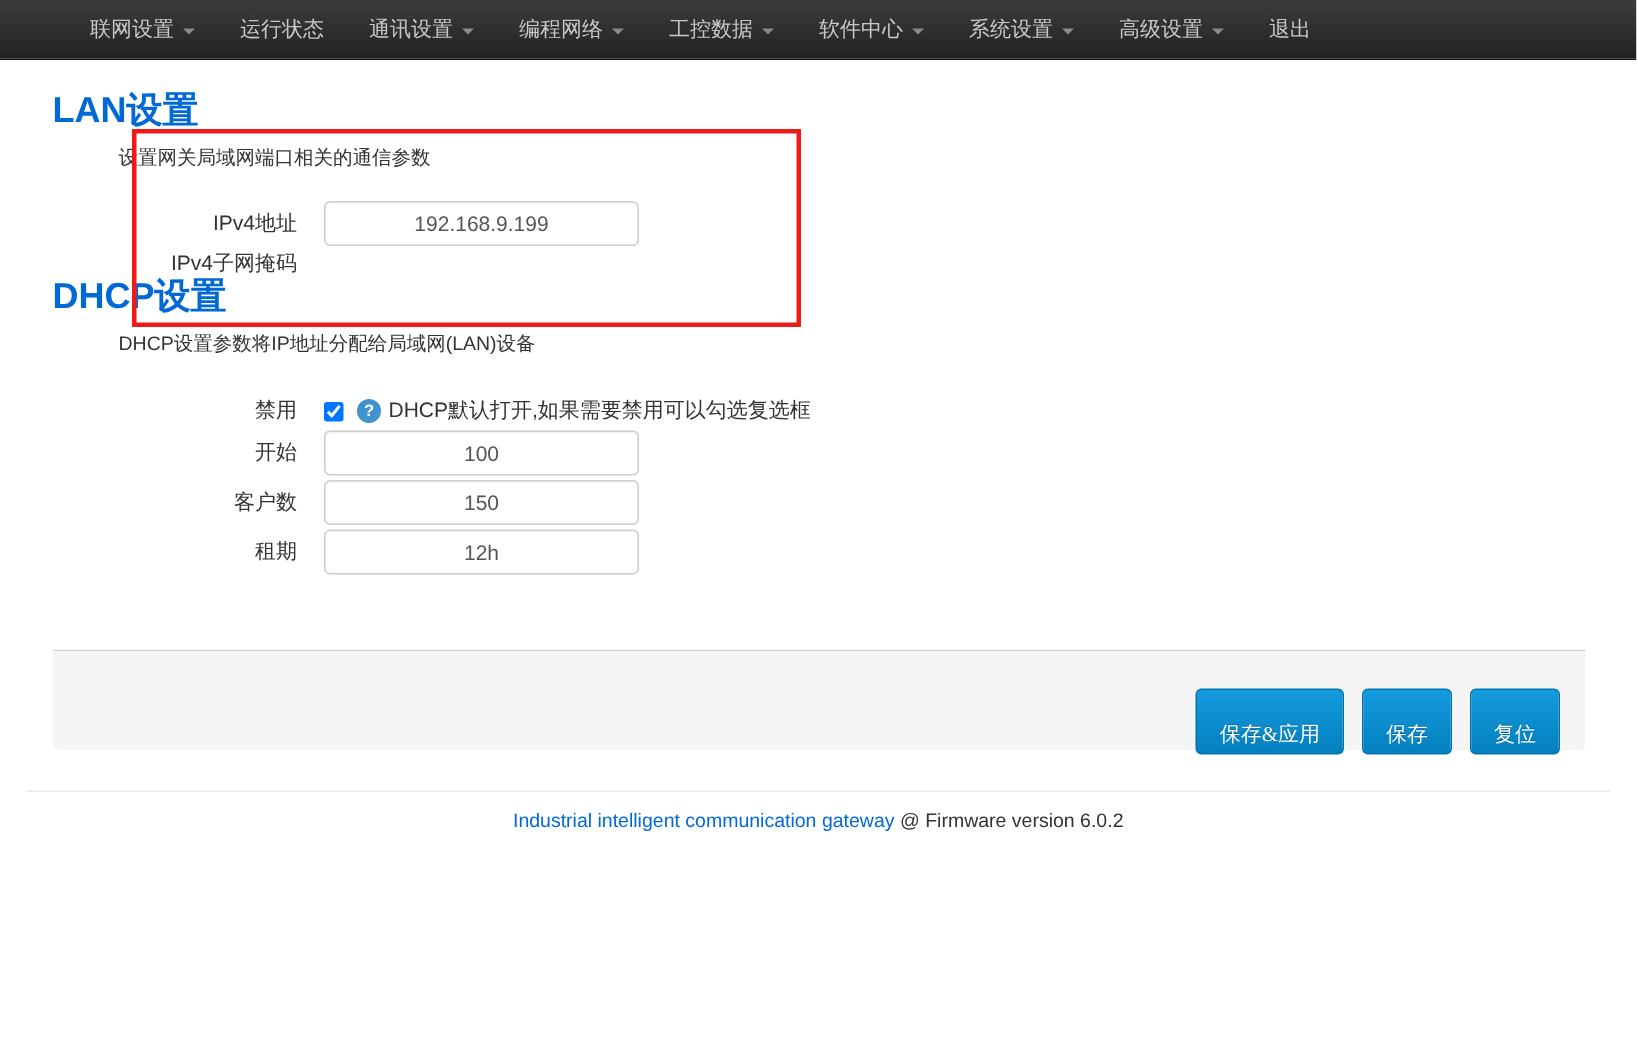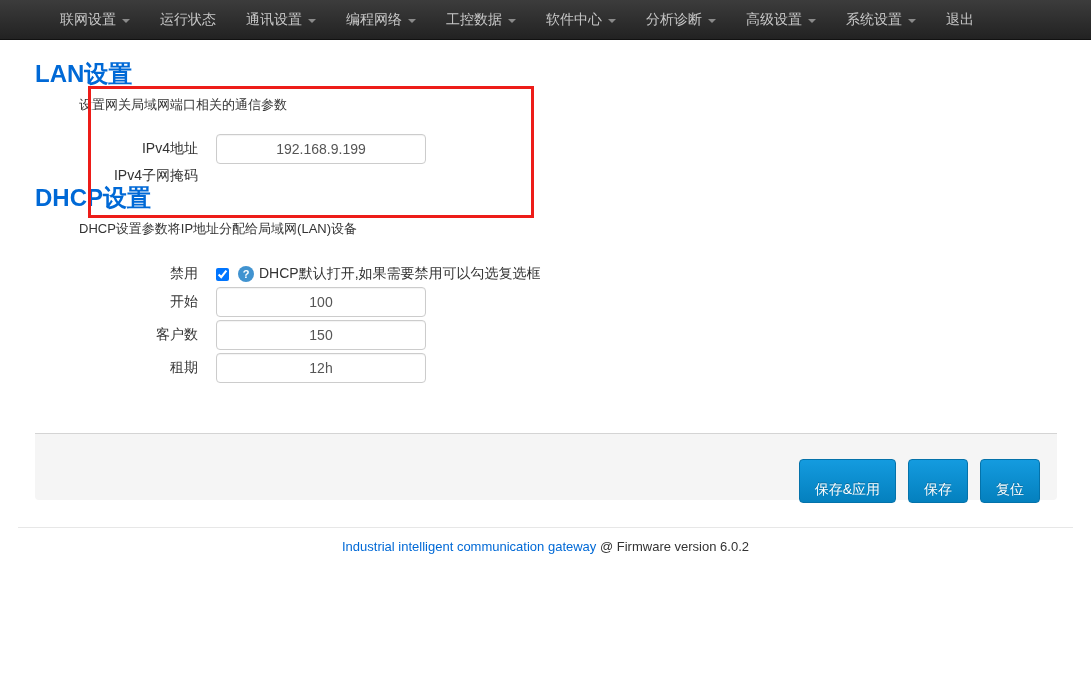--- a/index.html
+++ b/index.html
@@ -83,21 +83,21 @@
   .page-actions {
     margin:50px 34px 0 35px; height:67px; background:#f5f5f5;
     border-top:1px solid #d4d4d4; border-radius:0 0 4px 4px;
     display:flex; justify-content:flex-end; align-items:center;
     padding:0 17px; gap:12px;
   }
   .btn {
     background:linear-gradient(#149bdf,#0480be);
     border:1px solid #0472aa; border-radius:4px; color:#fff;
     font-size:14px; padding:21px 15px; height:29px; cursor:pointer;
-    font-family:Liberation Sans, sans-serif;
+    font-family:Liberation Serif, serif;
     text-shadow:0 -1px 0 rgba(0,0,0,.25); white-space:nowrap;margin-top:28px;
   }
 
   
   .footer-divider { border:none; border-top:1px solid #e7e7e7; margin:27px 18px 0; }
   .page-footer { text-align:center; font-size:13px; margin-top:11px; color:#333; }
   .footer-link { color:#0069d6; text-decoration:none; cursor:pointer; }
 </style>
 </head>
 <body>
@@ -123,29 +123,25 @@
     </a>
   <a class="nav-item">
       <span>工控数据</span>
       <span class="caret"></span>
     </a>
   <a class="nav-item">
       <span>软件中心</span>
       <span class="caret"></span>
     </a>
   <a class="nav-item">
-      <span>分析诊断</span>
+      <span>系统设置</span>
       <span class="caret"></span>
     </a>
   <a class="nav-item">
       <span>高级设置</span>
-      <span class="caret"></span>
-    </a>
-  <a class="nav-item">
-      <span>系统设置</span>
       <span class="caret"></span>
     </a>
   <a class="nav-item">
       <span>退出</span>
     </a>
 </nav>
 
 <div class="container">
 
   <section>

